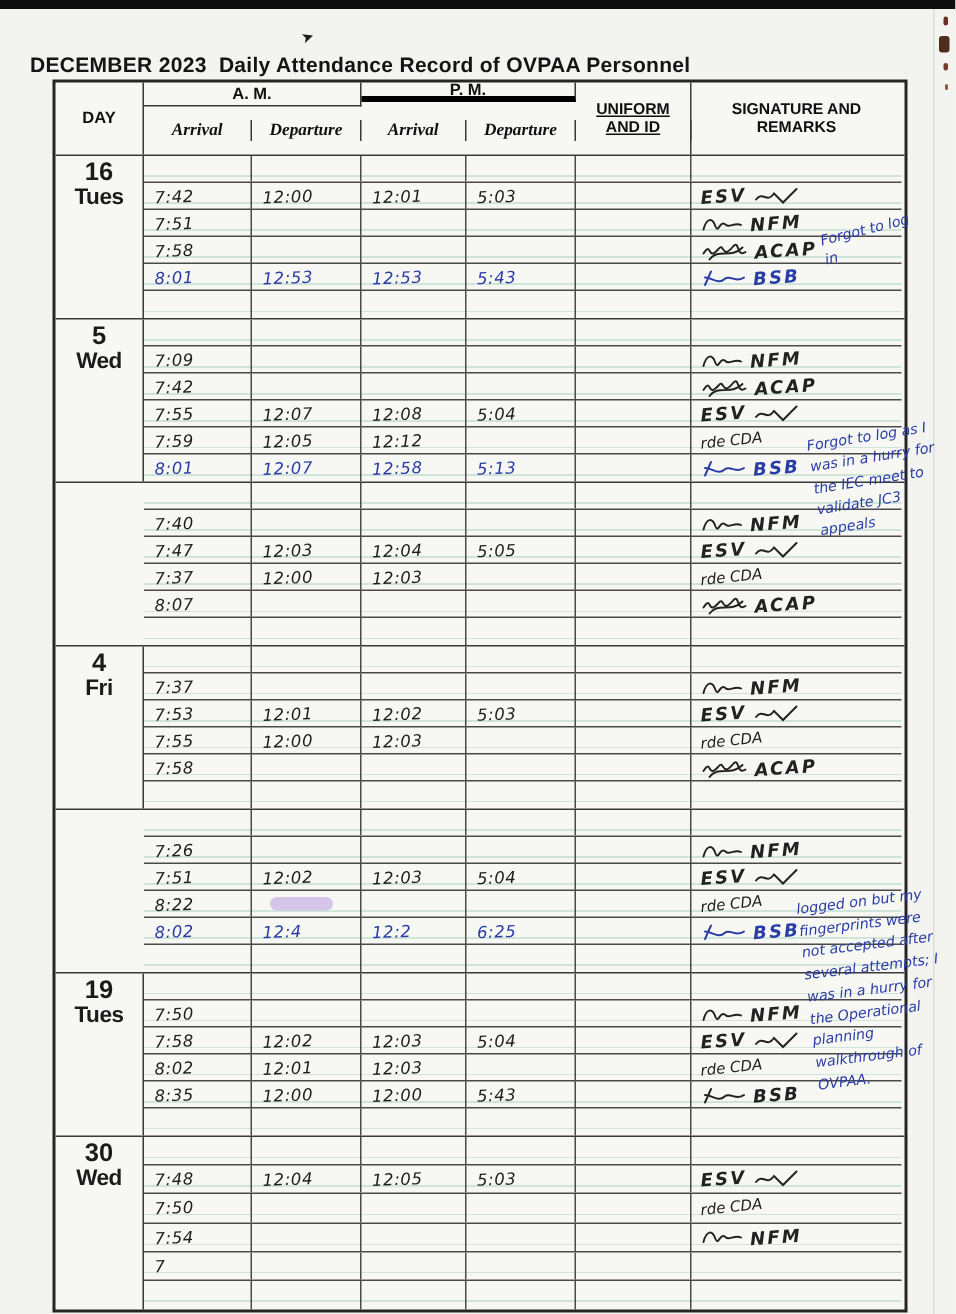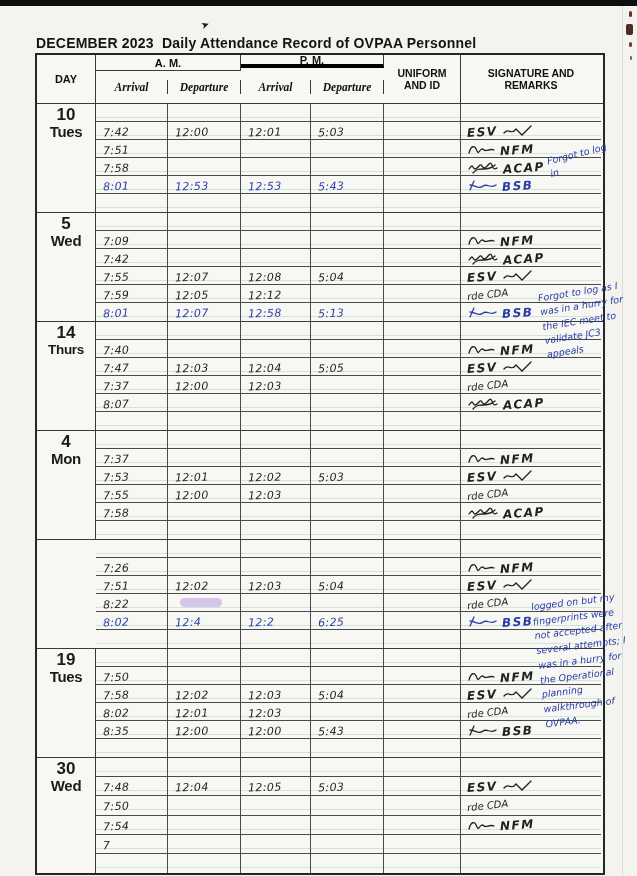--- a/index.html
+++ b/index.html
@@ -6,41 +6,41 @@
   body{
     width:637px;height:876px;position:relative;overflow:hidden;
     background:#f3f4ef;
     font-family:"Liberation Sans",sans-serif;
   }
   .scan-strip-top{position:absolute;left:0;top:0;width:637px;height:6px;background:#0e0e0e;}
   .paper-edge-right{position:absolute;right:14px;top:6px;width:1px;height:870px;background:#dddcd6;}
   .scan-mark{position:absolute;border-radius:2px;}
   .pen-arrow{position:absolute;left:201px;top:19px;font-size:10px;color:#1c1c1c;transform:rotate(-18deg);}
   .page-title{
-    position:absolute;left:36px;top:35px;margin:0;
+    position:absolute;left:20px;top:35px;margin:0;
     font-size:14px;font-weight:bold;color:#141414;letter-spacing:.2px;white-space:pre;
   }
   
   .att-table{
     position:absolute;left:35px;top:53px;width:566px;
     border:2px solid #262626;box-sizing:content-box;background:#f7f8f4;
   }
   .grid{display:grid;grid-template-columns:59px 72px 73px 70px 73px 77px 140px;}
   
   .thead{border-bottom:1px solid #3a3a3a;}
   .thead .hc{
     box-sizing:border-box;border-right:1px solid #3a3a3a;
     display:flex;align-items:center;justify-content:center;text-align:center;
     color:#101010;
   }
   .hc.last{border-right:none;}
   .h-day{grid-column:1;grid-row:1 / span 2;font-size:11px;font-weight:bold;}
   .h-am {grid-column:2 / span 2;grid-row:1;font-size:11px;font-weight:bold;border-bottom:1px solid #3a3a3a;height:16px;}
   .h-pm {grid-column:4 / span 2;grid-row:1;font-size:11px;font-weight:bold;border-bottom:4px solid #000000;height:13px;}
-  .h-uniform{grid-column:6;grid-row:1 / span 2;font-size:10.5px;font-weight:bold;line-height:1.15;padding:0 8px;}
+  .h-uniform{grid-column:6;grid-row:1 / span 2;font-size:10.5px;font-weight:bold;line-height:1.15;padding:0 8px;text-decoration:underline;}
   .h-sig{grid-column:7;grid-row:1 / span 2;font-size:10.5px;font-weight:bold;line-height:1.15;padding:12px 14px;}
   .h-sub{grid-row:2;height:14px;font-family:"Liberation Serif",serif;font-style:italic;font-weight:bold;font-size:11.5px;}
   
   .day-section{border-bottom:1px solid #3a3a3a;position:relative;}
   .day-section:last-child{border-bottom:none;}
   .day-cell{
     grid-column:1;grid-row:1 / span 6;box-sizing:border-box;border-right:1px solid #3a3a3a;
     display:flex;flex-direction:column;align-items:center;padding-top:1px;color:#1b1b1b;
   }
   .day-num{font-size:17px;font-weight:bold;line-height:19px;}
@@ -101,21 +101,21 @@
     <div class="hc h-sub" style="grid-column:2;">Arrival</div>
     <div class="hc h-sub" style="grid-column:3;">Departure</div>
     <div class="hc h-sub" style="grid-column:4;">Arrival</div>
     <div class="hc h-sub" style="grid-column:5;">Departure</div>
     <div class="hc h-sub" style="grid-column:6;border-right:1px solid #3a3a3a;"></div>
     <div class="hc h-sub last" style="grid-column:7;"></div>
   </div>
   <div id="days-container">
       <div class="day-section grid">
         <div class="day-cell">
-          <div class="day-num">10</div>
+          <div class="day-num">16</div>
           <div class="day-wk">Tues</div>
         </div>
         <div class="sec-row" style="grid-row: 1;">
           <div class="cell"></div>
           <div class="cell"></div>
           <div class="cell"></div>
           <div class="cell"></div>
           <div class="cell"></div>
           <div class="cell last sig-cell"></div>
         </div>
@@ -250,24 +250,20 @@
           <div class="cell"></div>
           <div class="cell last sig-cell">
             <svg width="31" height="15" viewBox="0 0 31 15" class="scribble">
               <path d="M3 12 L7 3 M3 7 C8 7 12 12 16 8 C20 5 24 11 29 7" fill="none" stroke="currentColor" stroke-width="1.3" stroke-linecap="round"></path>
             </svg>
             <span class="sig-text">BSB</span>
           </div>
         </div>
       </div>
       <div class="day-section grid">
-        <div class="day-cell">
-          <div class="day-num">14</div>
-          <div class="day-wk" style="font-size: 13.5px;">Thurs</div>
-        </div>
         <div class="sec-row" style="grid-row: 1;">
           <div class="cell"></div>
           <div class="cell"></div>
           <div class="cell"></div>
           <div class="cell"></div>
           <div class="cell"></div>
           <div class="cell last sig-cell"></div>
         </div>
         <div class="sec-row" style="grid-row: 2;">
           <div class="cell"><span class="hw">7:40</span></div>
@@ -323,21 +319,21 @@
           <div class="cell"></div>
           <div class="cell"></div>
           <div class="cell"></div>
           <div class="cell"></div>
           <div class="cell last sig-cell"></div>
         </div>
       </div>
       <div class="day-section grid">
         <div class="day-cell">
           <div class="day-num">4</div>
-          <div class="day-wk">Mon</div>
+          <div class="day-wk">Fri</div>
         </div>
         <div class="sec-row" style="grid-row: 1;">
           <div class="cell"></div>
           <div class="cell"></div>
           <div class="cell"></div>
           <div class="cell"></div>
           <div class="cell"></div>
           <div class="cell last sig-cell"></div>
         </div>
         <div class="sec-row" style="grid-row: 2;">

